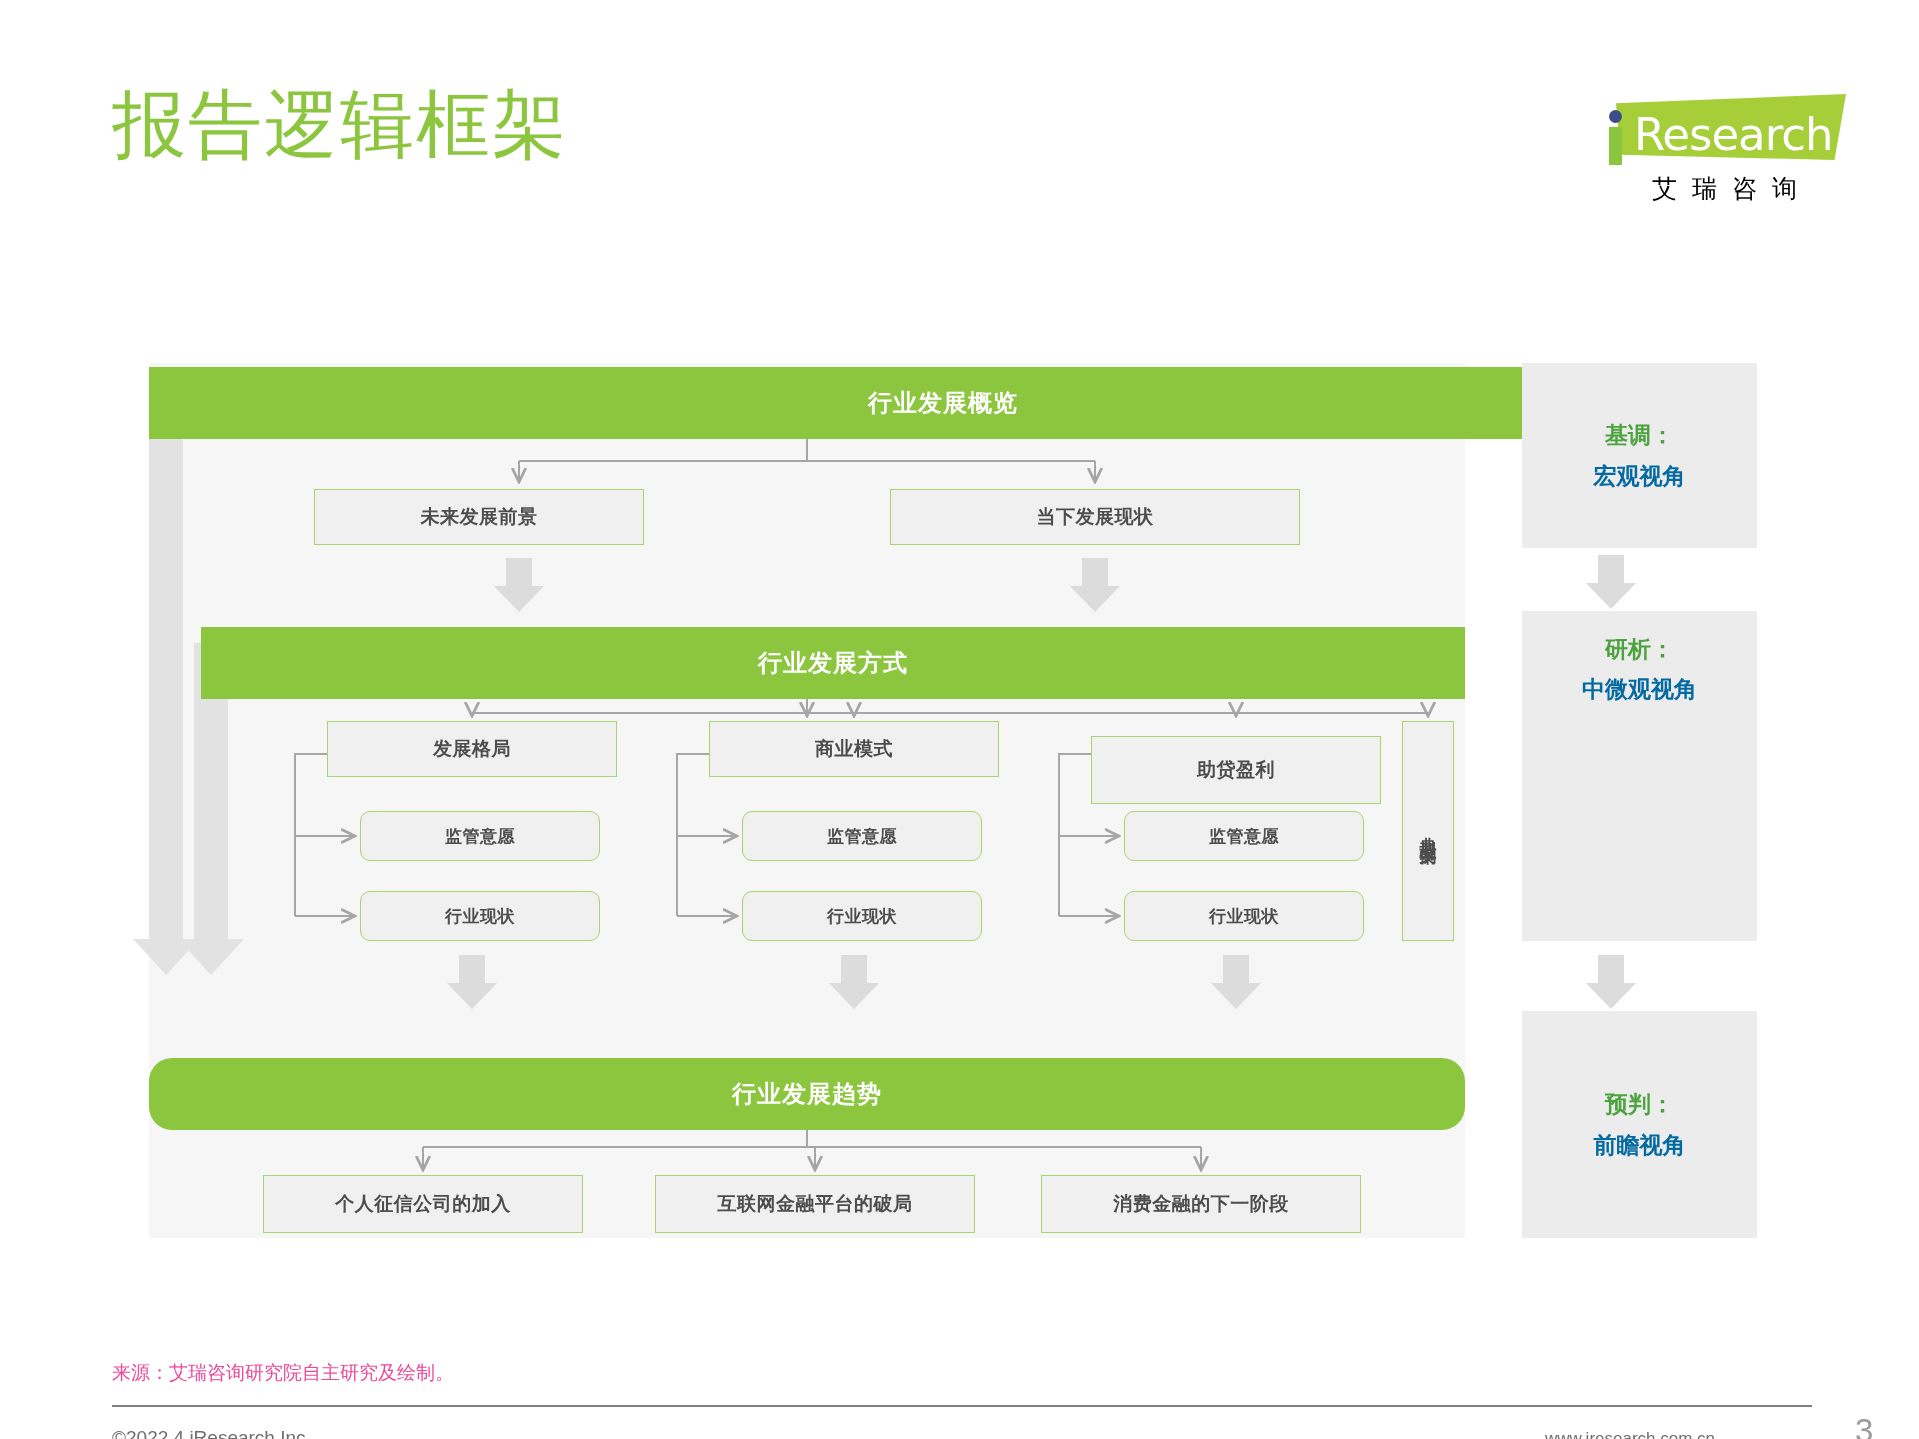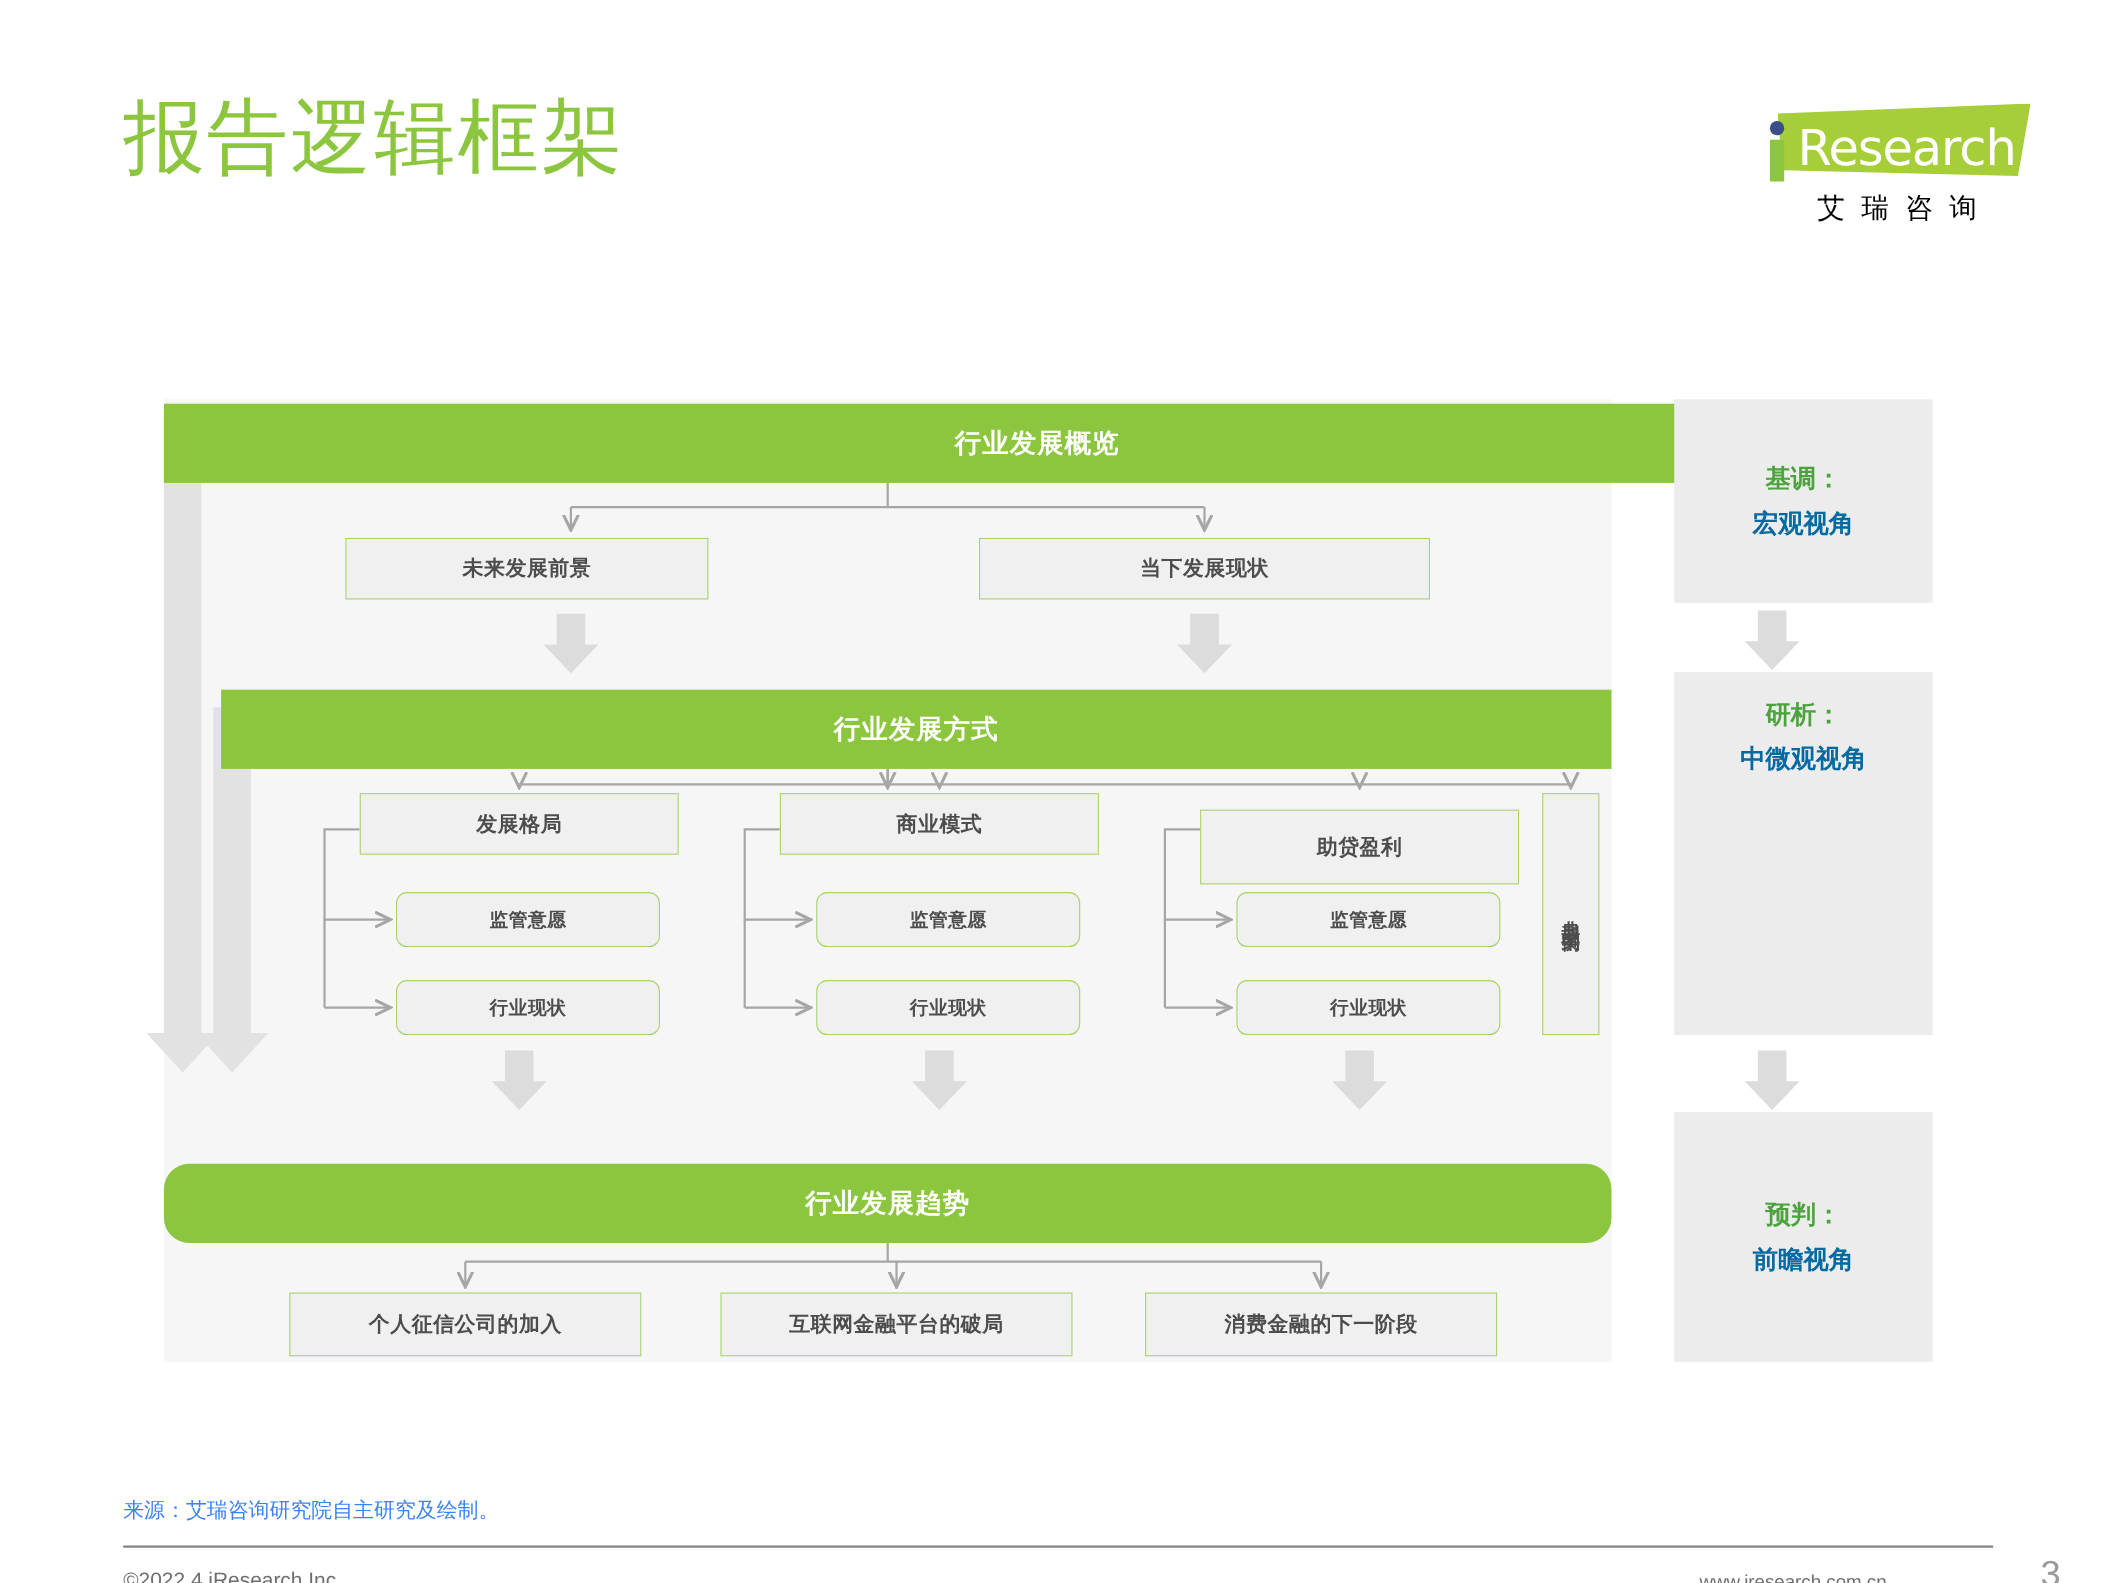--- a/index.html
+++ b/index.html
@@ -112,21 +112,21 @@
   .sp-1{top:0px;height:185px;}
   .sp-2{top:248px;height:330px;justify-content:flex-start;padding-top:18px;box-sizing:border-box;}
   .sp-3{top:648px;height:227px;}
 
   
   .wires{position:absolute;left:0;top:0;width:1580px;height:880px;overflow:visible;pointer-events:none;}
 
   
   .source{
     position:absolute;left:112px;top:1360px;
-    font-size:19px;color:#3b82f6;
+    font-size:19px;color:#ec4899;
   }
   .rule{
     position:absolute;left:112px;top:1405px;width:1700px;height:2px;background:#808080;
   }
   .copyright{
     position:absolute;left:112px;top:1427px;font-size:19px;color:#6E6E6E;
   }
   .weburl{
     position:absolute;left:1545px;top:1429px;font-size:17px;color:#6E6E6E;
   }

